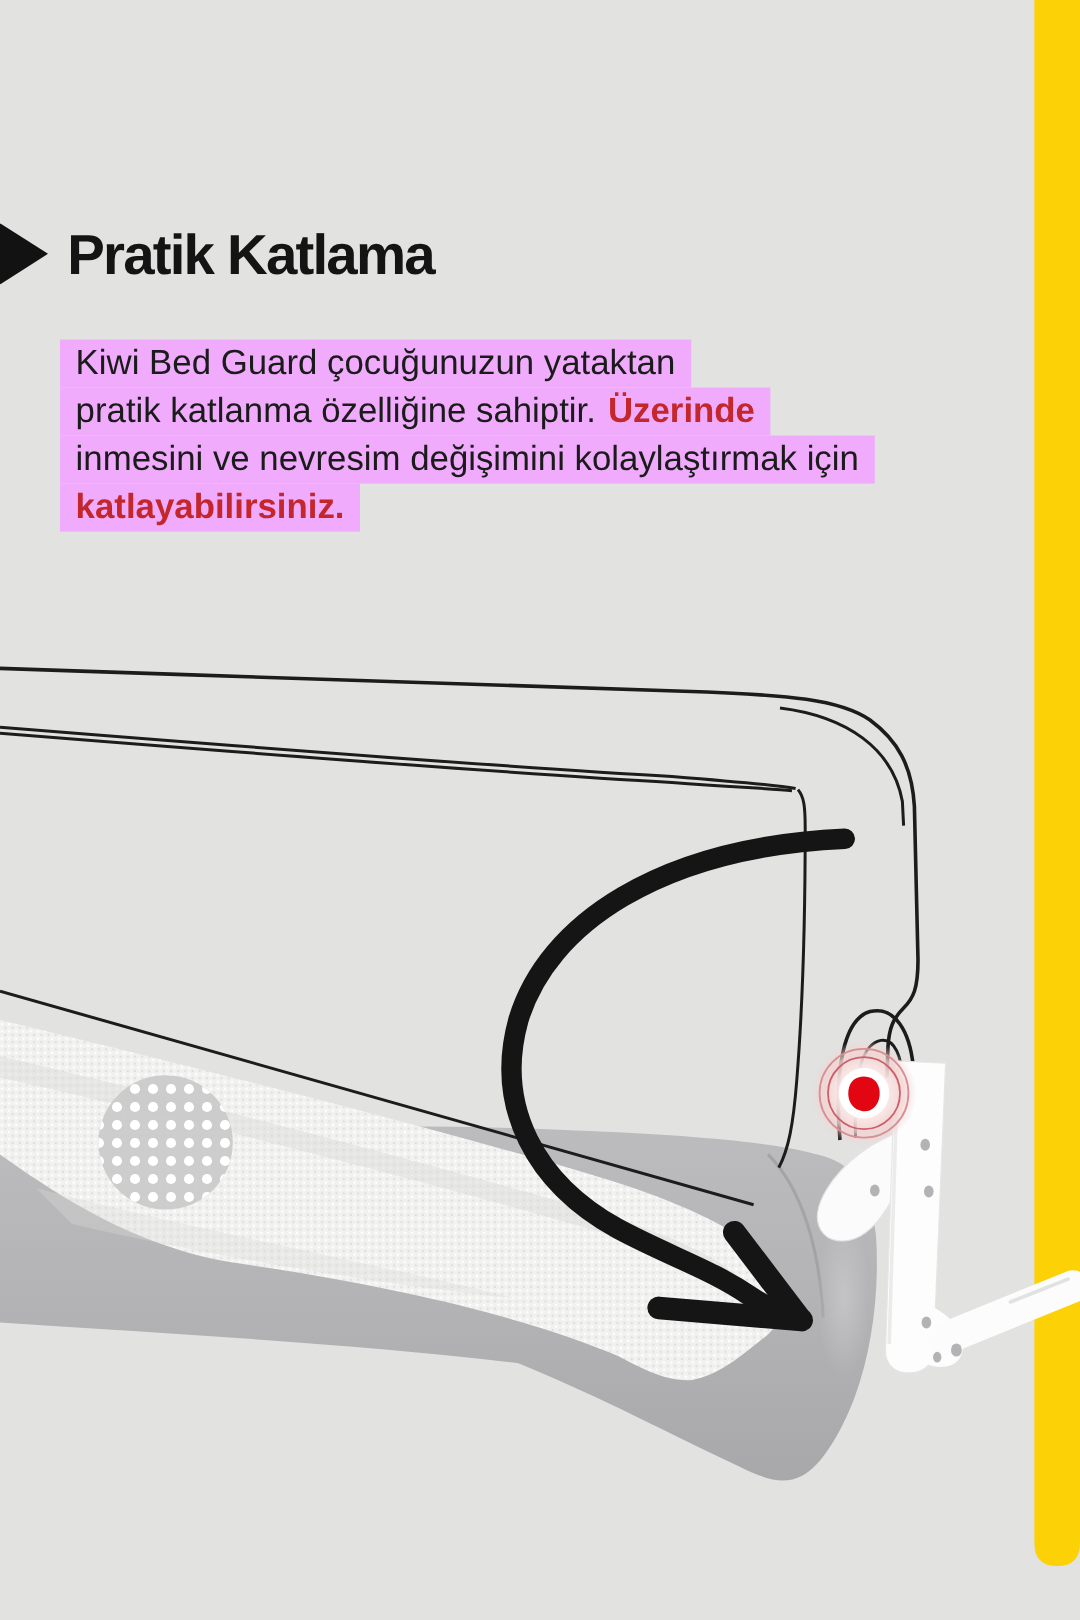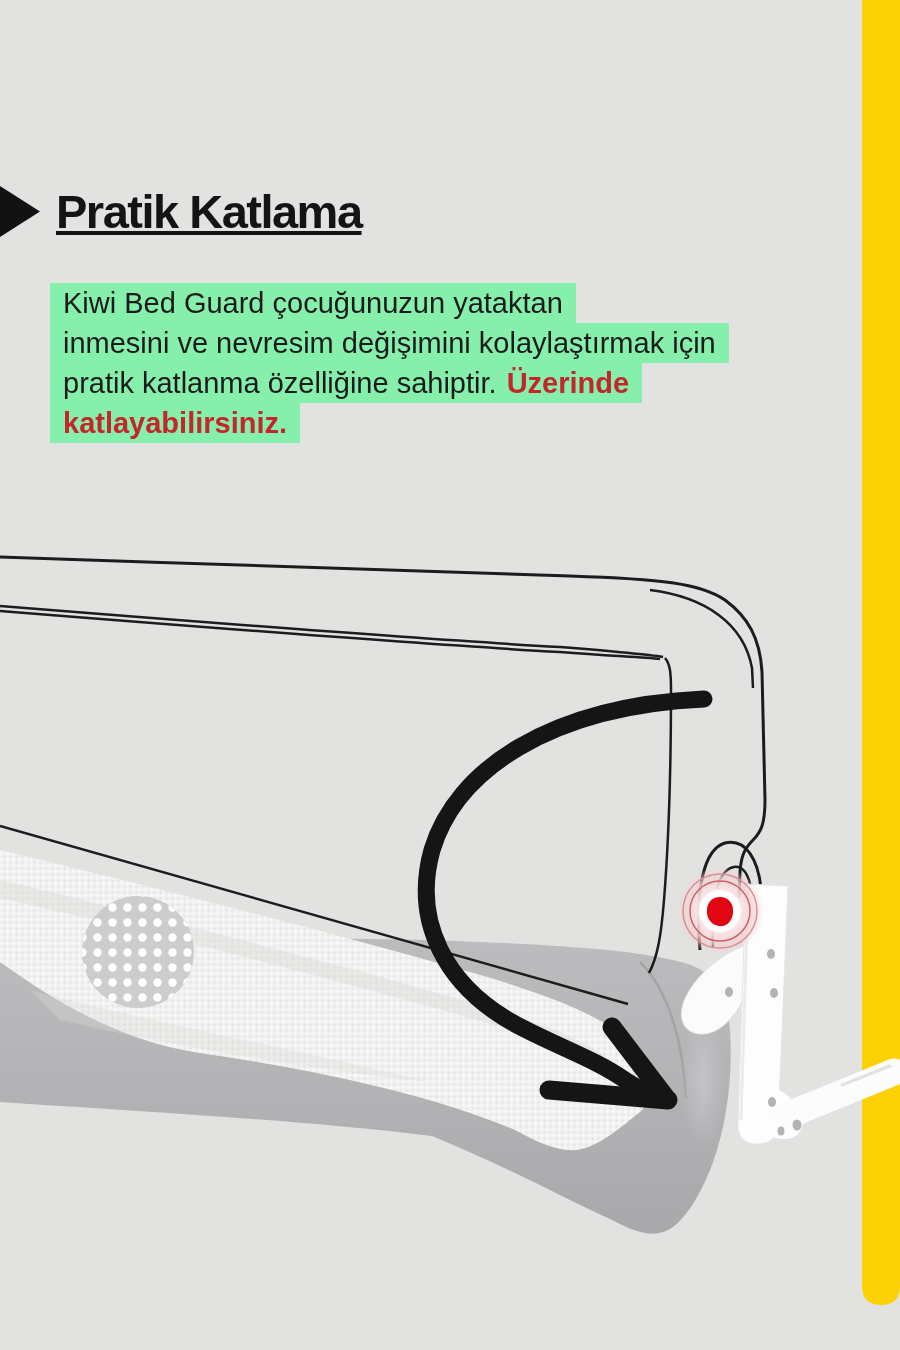--- a/index.html
+++ b/index.html
@@ -15,25 +15,25 @@
   }
   svg{position:absolute;left:0;top:0;display:block;}
   .title-row{
     position:absolute;left:0;top:184px;display:flex;align-items:center;gap:16px;
   }
   .title-pointer{
     width:40px;height:51px;background:#121212;
     clip-path:polygon(0 0,100% 50%,0 100%);
   }
   .page-title{
-    font-size:47px;font-weight:bold;letter-spacing:-1.5px;color:#141414;text-decoration:underline;
+    font-size:47px;font-weight:bold;letter-spacing:-1.5px;color:#141414;
   }
   .copy{position:absolute;left:50px;top:283px;}
   .copy-line{
-    display:table;white-space:nowrap;background:#86efac;
+    display:table;white-space:nowrap;background:#f0abfc;
     height:40px;line-height:40px;padding:0 13px;
     font-size:29px;color:var(--ink);
   }
   .copy-line .red{color:var(--red);font-weight:bold;}
   .copy-line .blk{margin-right:10px;}
 </style>
 </head>
 <body style="background: rgb(226, 226, 224);">
 
 <svg width="900" height="1350" viewBox="0 0 900 1350">
@@ -138,21 +138,21 @@
   </g>
 </svg>
 
 <div class="title-row">
   <div class="title-pointer"></div>
   <div class="page-title">Pratik Katlama</div>
 </div>
 
 <div class="copy">
   <div class="copy-line">Kiwi Bed Guard çocuğunuzun yataktan</div>
-  <div class="copy-line">inmesini ve nevresim değişimini kolaylaştırmak için</div>
   <div class="copy-line">
     <span class="blk">pratik katlanma özelliğine sahiptir.</span>
       <span class="red">Üzerinde</span>
   </div>
+  <div class="copy-line">inmesini ve nevresim değişimini kolaylaştırmak için</div>
   <div class="copy-line">
     <span class="red">katlayabilirsiniz.</span>
   </div>
 </div>
 
 </body></html>

